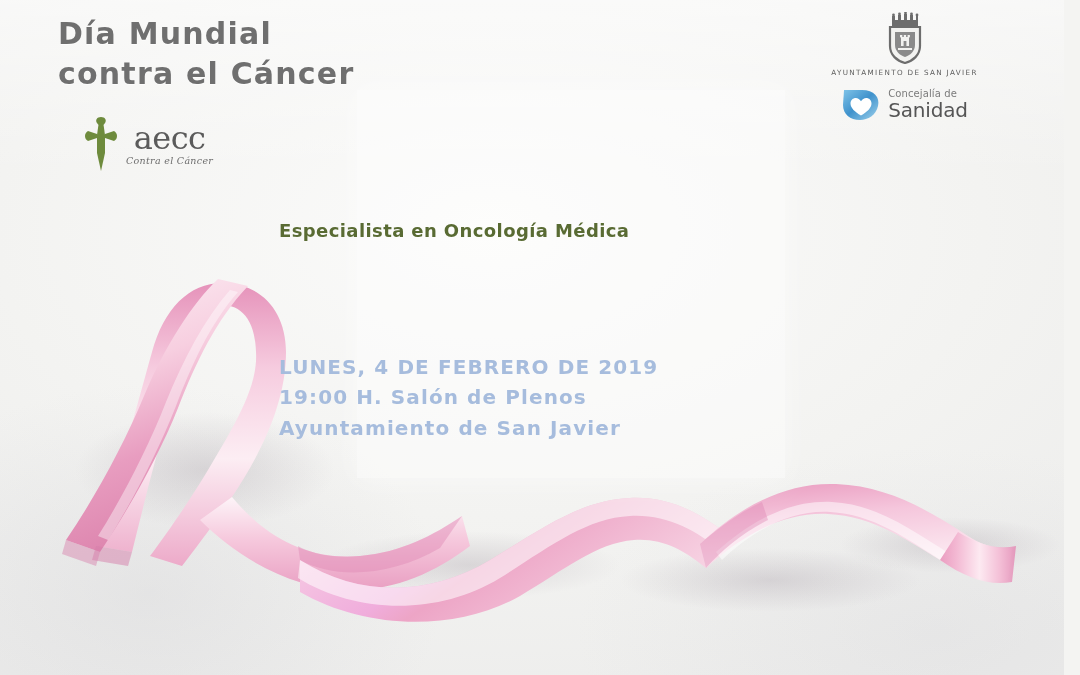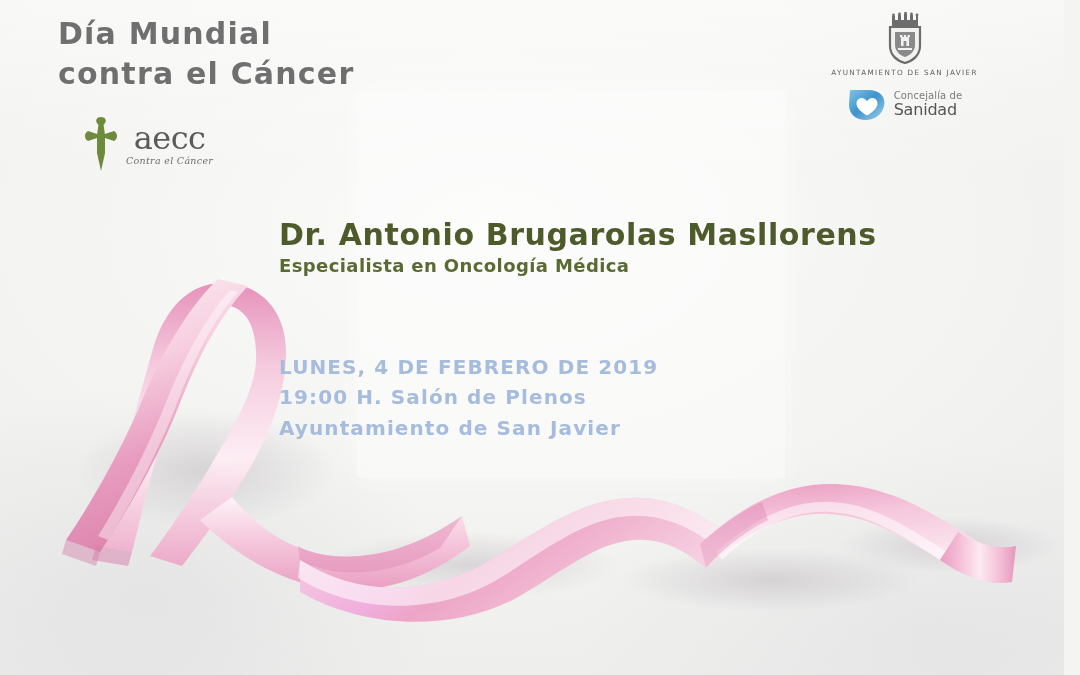--- a/index.html
+++ b/index.html
@@ -74,21 +74,21 @@
   #townhall { position:absolute; right:72px; top:12px; width:175px; text-align:center; }
   #shield-wrap { display:flex; justify-content:center; }
   #townhall-name {
     margin-top:4px;
     font-size:7.2px; letter-spacing:1.35px;
     color:#5d5d5d; white-space:nowrap;
   }
   #sanidad { margin-top:10px; display:flex; align-items:center; justify-content:center; gap:7px; }
   #sanidad-text { text-align:left; line-height:1; }
   #sanidad-top { font-size:10px; color:#7b7b7b; letter-spacing:.1px; display:block; }
-  #sanidad-main { font-size:16px; color:#555; letter-spacing:-.2px; display:block; margin-top:1px; }
+  #sanidad-main { font-size:20px; color:#555; letter-spacing:-.2px; display:block; margin-top:1px; }
 
   
   #speaker { position:absolute; left:279px; top:218px; }
   #speaker-name {
     color:#4d5b2a; font-size:30px; font-weight:700;
     letter-spacing:.6px; line-height:1.16; white-space:nowrap;
   }
   #speaker-role {
     color:#596b33; font-size:18px; font-weight:700;
     letter-spacing:.4px; line-height:1.2; margin-top:2px; white-space:nowrap;
@@ -314,21 +314,20 @@
                  C21.1 12.3, 23.1 11, 25.2 11 C28 11, 30.5 13.2, 30.5 16.5 C30.5 21, 26 25, 20 28.5 Z" fill="#ffffff"></path>
       </svg>
       <div id="sanidad-text">
         <span id="sanidad-top">Concejalía de</span>
         <span id="sanidad-main">Sanidad</span>
       </div>
     </div>
   </div>
 
   <div id="speaker">
-    <div id="speaker-name">Dr. Antonio Brugarolas Masllorens</div>
     <div id="speaker-role">Especialista en Oncología Médica</div>
   </div>
 
   <div id="details">
     <div class="detail-line">LUNES, 4 DE FEBRERO DE 2019</div>
     <div class="detail-line">19:00 H. Salón de Plenos</div>
     <div class="detail-line">Ayuntamiento de San Javier</div>
   </div>
 
 </div>

